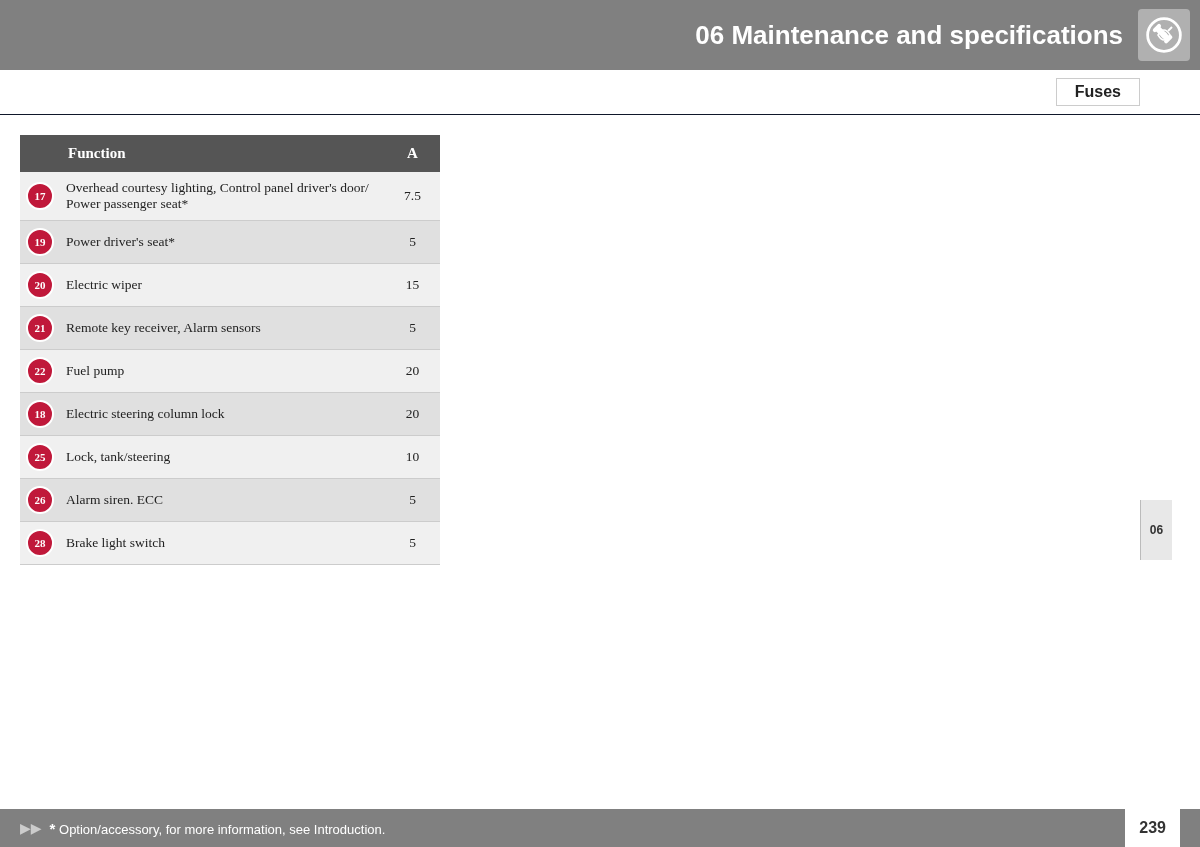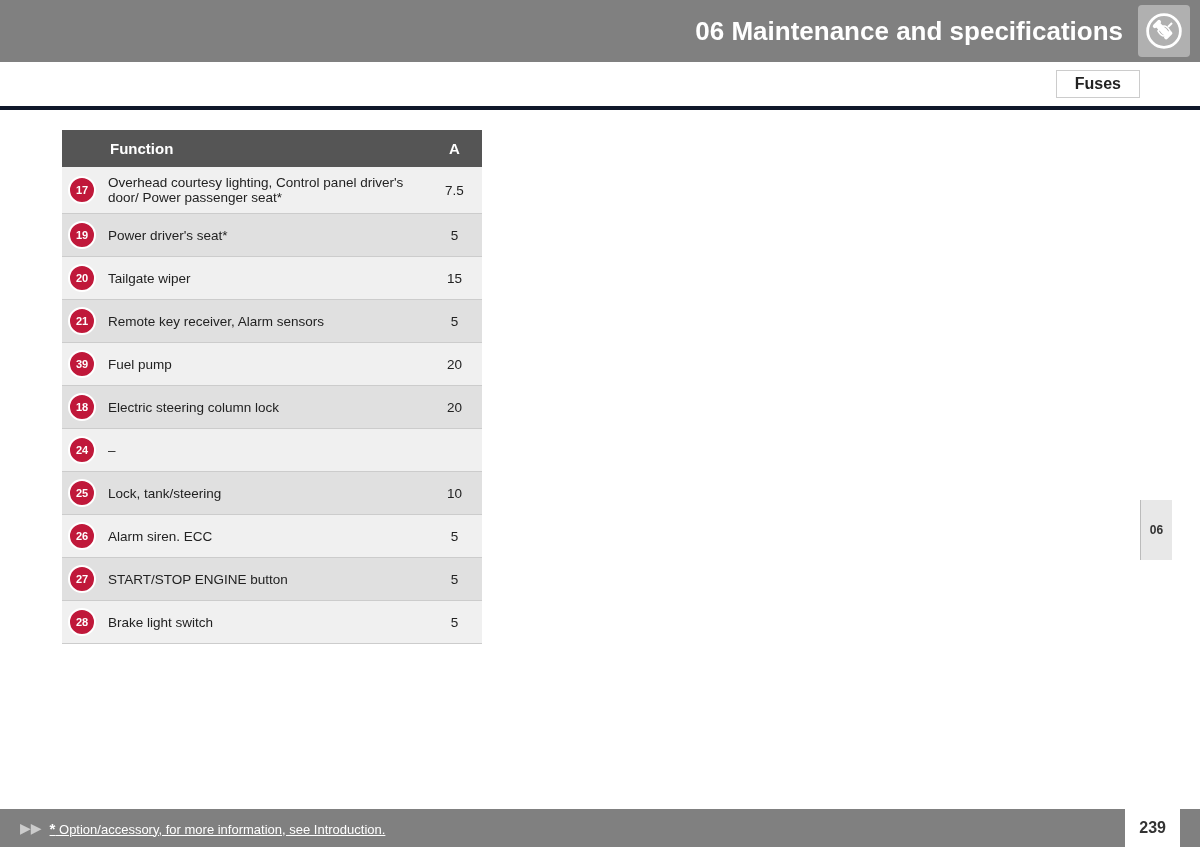--- a/index.html
+++ b/index.html
@@ -8,21 +8,21 @@
       height: 847px;
       font-family: Arial, Helvetica, sans-serif;
       background: #fff;
       overflow: hidden;
       position: relative;
     }
 
     
     .header {
       background: #808080;
-      height: 62px;
+      height: 70px;
       display: flex;
       align-items: center;
       justify-content: flex-end;
       padding-right: 10px;
     }
     .header-title {
       color: #fff;
       font-size: 26px;
       font-weight: bold;
       flex: 1;
@@ -37,34 +37,35 @@
       display: flex;
       align-items: center;
       justify-content: center;
     }
 
     
     .fuses-bar {
       display: flex;
       justify-content: flex-end;
       padding: 8px 60px 8px 0;
-      border-bottom: 4px solid #0f172a;
+      border-bottom: 1px solid #0f172a;
     }
     .fuses-label {
       font-size: 16px;
       font-weight: bold;
       color: #222;
       border: 1px solid #ccc;
       padding: 4px 18px;
     }
 
     
     .main-content {
-      padding: 20px 62px;
-      display: flex;
+      padding: 20px 20px;
+      display: flex;
+      font-family: Liberation Serif, serif;
     }
 
     
     .table-container {
       width: 420px;
     }
     table {
       border-collapse: collapse;
       width: 100%;
     }
@@ -165,21 +166,20 @@
       color: #fff;
       font-size: 13px;
     }
     .footer-arrows {
       color: #ccc;
       font-size: 14px;
     }
     .footer-note {
       font-size: 13px;
       color: #fff;
-      text-decoration: underline;
     }
     .footer-note span.asterisk {
       font-size: 15px;
       font-weight: bold;
     }
     .footer-page {
       background: #fff;
       color: #333;
       font-size: 16px;
       font-weight: bold;
@@ -252,56 +252,46 @@
             <td class="col-func">Overhead courtesy lighting, Control panel driver's door/ Power passenger seat*</td>
             <td class="col-a">7.5</td>
           </tr>
           <tr>
             <td class="col-num"><span class="badge">19</span></td>
             <td class="col-func">Power driver's seat*</td>
             <td class="col-a">5</td>
           </tr>
           <tr>
             <td class="col-num"><span class="badge">20</span></td>
-            <td class="col-func">Tailgate wiper</td>
+            <td class="col-func">Electric wiper</td>
             <td class="col-a">15</td>
           </tr>
           <tr>
             <td class="col-num"><span class="badge">21</span></td>
             <td class="col-func">Remote key receiver, Alarm sensors</td>
             <td class="col-a">5</td>
           </tr>
           <tr>
-            <td class="col-num"><span class="badge">39</span></td>
+            <td class="col-num"><span class="badge">22</span></td>
             <td class="col-func">Fuel pump</td>
             <td class="col-a">20</td>
           </tr>
           <tr>
             <td class="col-num"><span class="badge">18</span></td>
             <td class="col-func">Electric steering column lock</td>
             <td class="col-a">20</td>
           </tr>
           <tr>
-            <td class="col-num"><span class="badge">24</span></td>
-            <td class="col-func">–</td>
-            <td class="col-a"></td>
-          </tr>
-          <tr>
             <td class="col-num"><span class="badge">25</span></td>
             <td class="col-func">Lock, tank/steering</td>
             <td class="col-a">10</td>
           </tr>
           <tr>
             <td class="col-num"><span class="badge">26</span></td>
             <td class="col-func">Alarm siren. ECC</td>
-            <td class="col-a">5</td>
-          </tr>
-          <tr>
-            <td class="col-num"><span class="badge">27</span></td>
-            <td class="col-func">START/STOP ENGINE button</td>
             <td class="col-a">5</td>
           </tr>
           <tr>
             <td class="col-num"><span class="badge">28</span></td>
             <td class="col-func">Brake light switch</td>
             <td class="col-a">5</td>
           </tr>
         </tbody>
     </table>
   </div>

